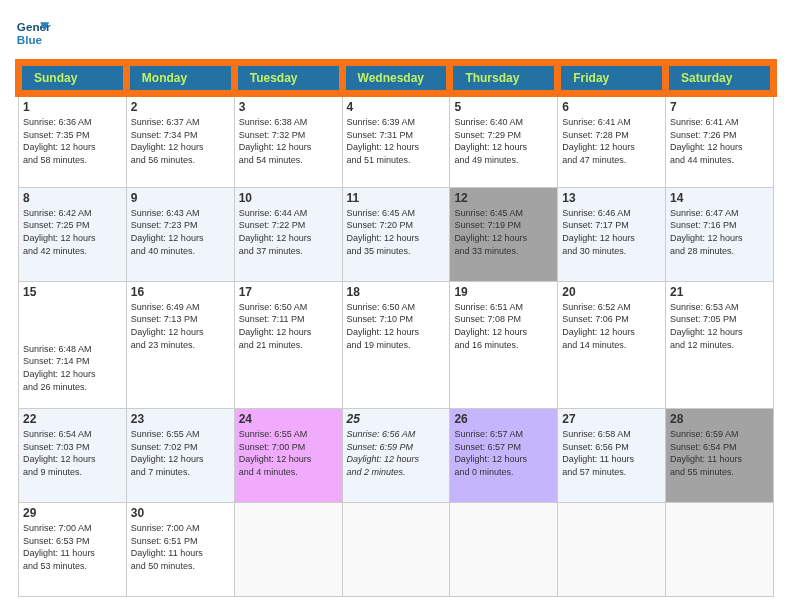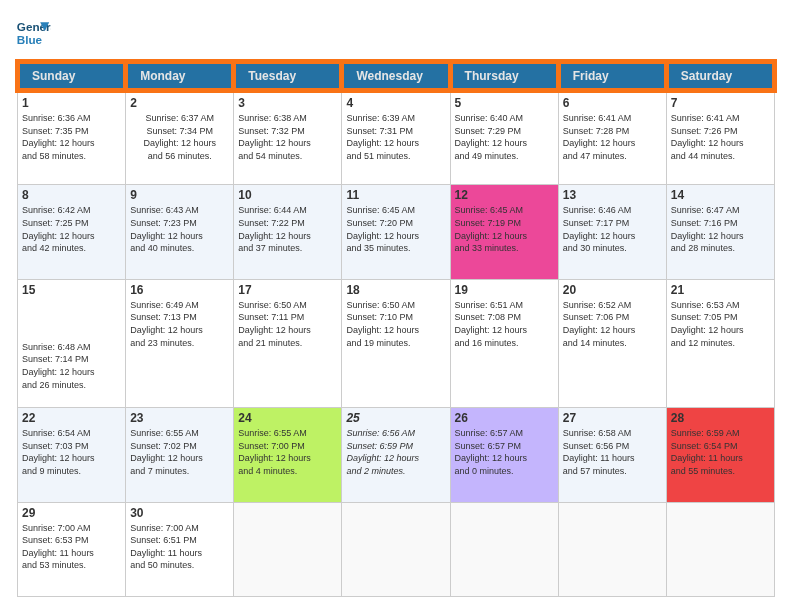--- a/index.html
+++ b/index.html
@@ -46,26 +46,26 @@
       color: #555;
     }
     .calendar {
       flex: 1;
       border-collapse: collapse;
       width: 100%;
       table-layout: fixed;
     }
     .calendar th {
       background: #2471a3;
-      color: #e5e5e5;
+      color: #bef264;
       font-size: 12px;
       font-weight: bold;
       padding: 5px 12px;
       text-align: left;
-      border: 5px solid #f97316;
+      border: 7px solid #f97316;
     }
     .calendar td {
       border: 1px solid #ccc;
       vertical-align: top;
       padding: 3px 4px;
       font-size: 9.5px;
       color: #333;
       background: #fff;
       height: 85px;
     }
@@ -122,21 +122,21 @@
     <tr>
           <td>
             <span class="day-number">1</span>
             <div class="cell-text" style="white-space: pre-line;">Sunrise: 6:36 AM
 Sunset: 7:35 PM
 Daylight: 12 hours
 and 58 minutes.</div>
           </td>
           <td>
             <span class="day-number">2</span>
-            <div class="cell-text" style="white-space: pre-line; text-align: center;">Sunrise: 6:37 AM
+            <div class="cell-text" style="white-space: pre-line;">Sunrise: 6:37 AM
 Sunset: 7:34 PM
 Daylight: 12 hours
 and 56 minutes.</div>
           </td>
           <td>
             <span class="day-number">3</span>
             <div class="cell-text" style="white-space: pre-line;">Sunrise: 6:38 AM
 Sunset: 7:32 PM
 Daylight: 12 hours
 and 54 minutes.</div>
@@ -192,21 +192,21 @@
 Daylight: 12 hours
 and 37 minutes.</div>
           </td>
           <td style="background: rgb(240, 245, 251);">
             <span class="day-number">11</span>
             <div class="cell-text" style="white-space: pre-line;">Sunrise: 6:45 AM
 Sunset: 7:20 PM
 Daylight: 12 hours
 and 35 minutes.</div>
           </td>
-          <td style="background: #ec4899;">
+          <td style="background: #a3a3a3;">
             <span class="day-number">12</span>
             <div class="cell-text" style="white-space: pre-line;">Sunrise: 6:45 AM
 Sunset: 7:19 PM
 Daylight: 12 hours
 and 33 minutes.</div>
           </td>
           <td style="background: rgb(240, 245, 251);">
             <span class="day-number">13</span>
             <div class="cell-text" style="white-space: pre-line;">Sunrise: 6:46 AM
 Sunset: 7:17 PM
@@ -280,21 +280,21 @@
 Daylight: 12 hours
 and 9 minutes.</div>
           </td>
           <td style="background: rgb(240, 245, 251); margin-top: 28px;">
             <span class="day-number">23</span>
             <div class="cell-text" style="white-space: pre-line;">Sunrise: 6:55 AM
 Sunset: 7:02 PM
 Daylight: 12 hours
 and 7 minutes.</div>
           </td>
-          <td style="background: #bef264; margin-left: 40px;">
+          <td style="background: #f0abfc; margin-left: 40px;">
             <span class="day-number">24</span>
             <div class="cell-text" style="white-space: pre-line;">Sunrise: 6:55 AM
 Sunset: 7:00 PM
 Daylight: 12 hours
 and 4 minutes.</div>
           </td>
           <td style="background: rgb(240, 245, 251); font-style: italic;">
             <span class="day-number">25</span>
             <div class="cell-text" style="white-space: pre-line;">Sunrise: 6:56 AM
 Sunset: 6:59 PM
@@ -308,21 +308,21 @@
 Daylight: 12 hours
 and 0 minutes.</div>
           </td>
           <td style="background: rgb(240, 245, 251);">
             <span class="day-number">27</span>
             <div class="cell-text" style="white-space: pre-line;">Sunrise: 6:58 AM
 Sunset: 6:56 PM
 Daylight: 11 hours
 and 57 minutes.</div>
           </td>
-          <td style="background: #ef4444;">
+          <td style="background: #a3a3a3;">
             <span class="day-number">28</span>
             <div class="cell-text" style="white-space: pre-line;">Sunrise: 6:59 AM
 Sunset: 6:54 PM
 Daylight: 11 hours
 and 55 minutes.</div>
           </td>
         </tr>
         <tr>
           <td>
             <span class="day-number">29</span>

